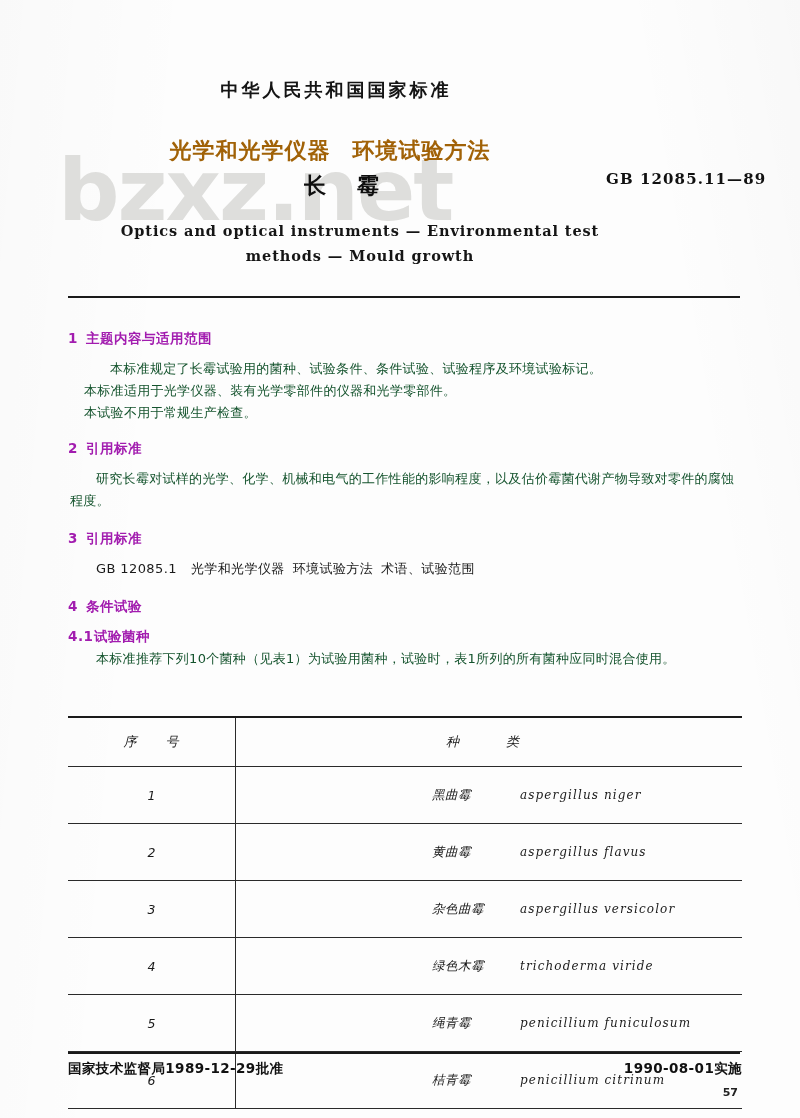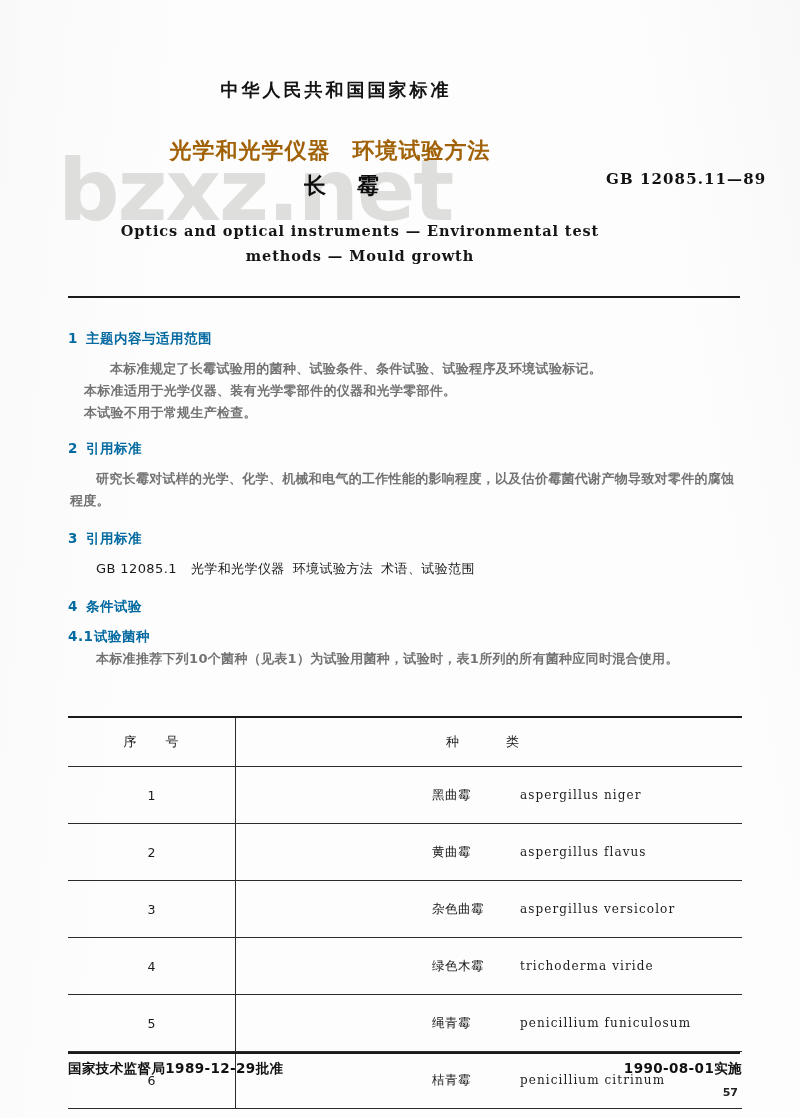--- a/index.html
+++ b/index.html
@@ -115,38 +115,37 @@
     left: 68px;
     top: 296px;
     width: 672px;
     height: 2px;
     background: #1a1a1a;
   }
   .sec-head {
     position: absolute;
     font-size: 13.5px;
     font-weight: 700;
-    color: #0369a1;
+    color: #a21caf;
     letter-spacing: 0.5px;
     white-space: nowrap;
   }
   .sec-num {
     display: inline-block;
     min-width: 18px;
   }
   .sec-num.wide {
     min-width: 26px;
   }
   .body-text {
     position: absolute;
     font-size: 13px;
     line-height: 22px;
-    color: #737373;
+    color: #14532d;
     letter-spacing: 0.3px;
-    font-weight: bold;
   }
   .body-text .indent {
     display: inline-block;
     width: 26px;
   }
   .ref-line {
     position: absolute;
     font-size: 13px;
     color: #1a1a1a;
     letter-spacing: 0.4px;
@@ -174,20 +173,21 @@
   .tbl {
     position: absolute;
     left: 68px;
     top: 716px;
     width: 674px;
   }
   .tbl table {
     border-collapse: collapse;
     width: 100%;
     table-layout: fixed;
+    font-style: italic;
   }
   .tbl td {
     height: 54px;
     font-size: 12.5px;
     color: #1a1a1a;
     vertical-align: middle;
     border-bottom: 1px solid #2a2a2a;
   }
   .tbl tr.hdr td {
     height: 46px;

